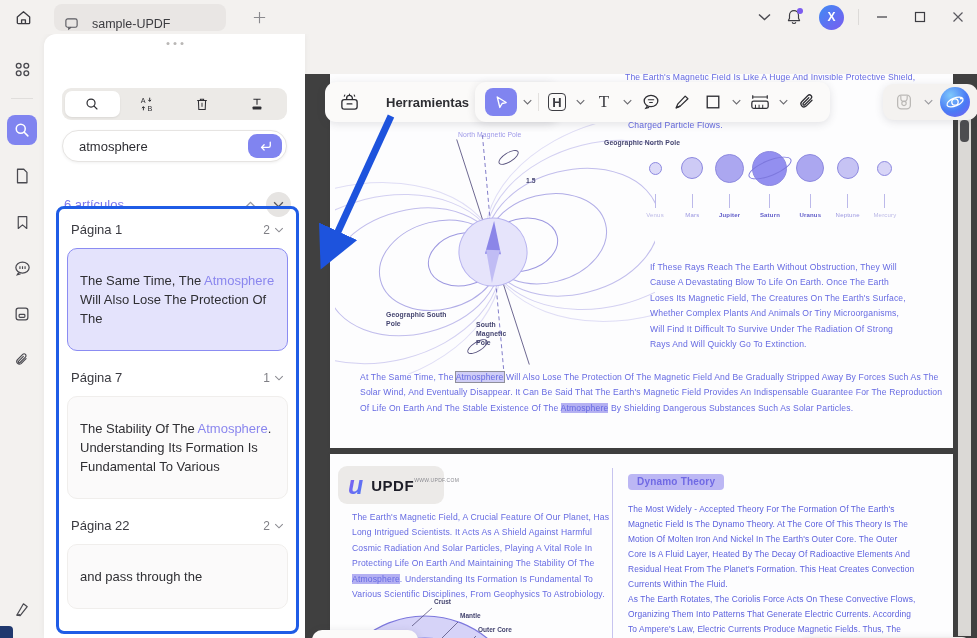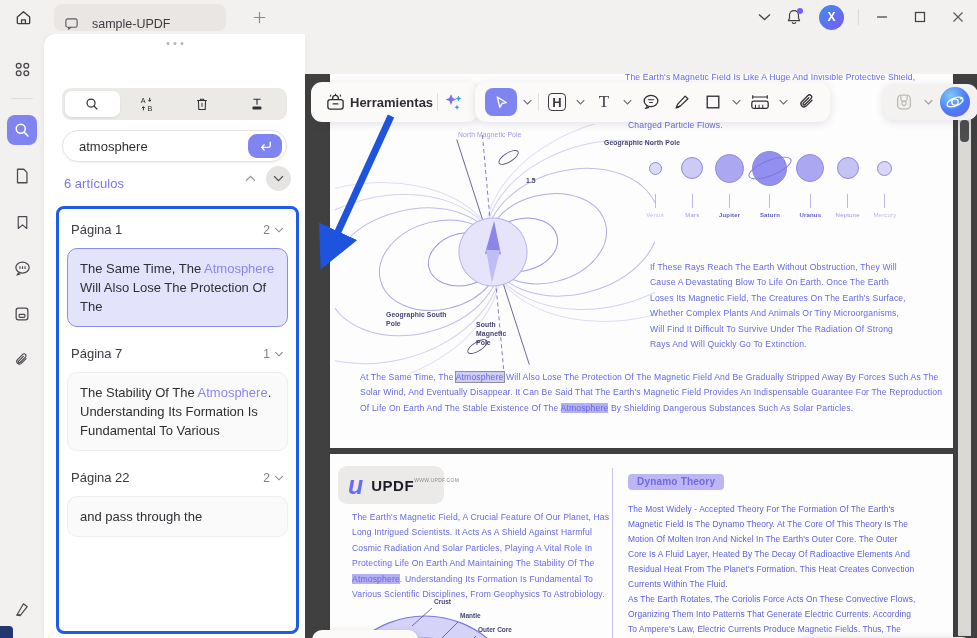--- a/index.html
+++ b/index.html
@@ -36,29 +36,29 @@
   .drag-dots i { width:3px; height:3px; border-radius:50%; background:#b9b7b5; }
   .sp-header { position:absolute; top:20px; left:20px; right:14px; height:24px; display:flex; align-items:center; }
   .sp-title { font-size:14.5px; font-weight:bold; color:#2c2c30; }
   .sp-header .hicons { margin-left:auto; display:flex; align-items:center; gap:15px; }
   .seg { position:absolute; top:54px; left:18px; right:18px; height:32px; background:#eceae7; border-radius:9px; display:flex; padding:3px; }
   .seg-item { flex:1; display:flex; align-items:center; justify-content:center; border-radius:7px; }
   .seg-item.active { background:#fff; box-shadow:0 1px 2px rgba(0,0,0,.08); }
   .search-box { position:absolute; top:96px; left:18px; right:18px; height:32px; background:#fff; border:1px solid #e6e4e2; border-radius:17px; box-shadow:0 1px 3px rgba(0,0,0,.06); }
   .search-box input { position:absolute; left:16px; top:0; height:100%; width:160px; border:0; outline:none; font-size:13px; color:#2e2e33; font-family:inherit; background:transparent; }
   .enter-btn { position:absolute; right:4px; top:3px; width:34px; height:24px; background:#8084f0; border-radius:9px; display:flex; align-items:center; justify-content:center; }
-  .count-row { position:absolute; top:132px; left:20px; right:14px; display:flex; align-items:flex-end; }
+  .count-row { position:absolute; top:158px; left:20px; right:14px; display:flex; align-items:center; }
   .count-label { font-size:13px; color:#7b78ec; }
   .count-ctrls { margin-left:auto; display:flex; align-items:center; gap:10px; }
   .circle-btn { width:25px; height:25px; border-radius:50%; background:#e6e4e2; display:flex; align-items:center; justify-content:center; }
   .results-box { position:absolute; top:172px; left:12px; right:6px; bottom:4px; border:3px solid #1f5ce6; border-radius:8px; overflow:hidden; padding:4px 6px; }
   .grp-header { display:flex; align-items:center; padding:9px 6px 7px; }
   .grp-title { font-size:13px; color:#3a3a40; }
   .grp-count { margin-left:auto; font-size:12px; color:#7f7f85; margin-right:4px; }
-  .result-card { border-radius:10px; padding:10px 12px; margin:4px 2px 10px; background:#fbfafa; border:1px solid #f0eeec; font-size:13px; line-height:19px; color:#2f2f33; }
+  .result-card { border-radius:10px; padding:22px 12px; margin:4px 2px 10px; background:#fbfafa; border:1px solid #f0eeec; font-size:13px; line-height:19px; color:#2f2f33; }
   .result-card.selected { background:#e4e3fc; border:1.5px solid #8b8cf2; }
   .seg-w { color:#8a86ee; }
 
   
   .main { position:absolute; left:305px; top:34px; right:0; bottom:0; background:#404040; overflow:hidden;margin-top:40px; }
   .page { position:absolute; left:25px; width:623px; background:#fdfdfe; box-shadow:0 0 4px rgba(0,0,0,.07); }
   .page1 { top:0; height:374px; }
   .page2 { top:380px; height:224px; overflow:hidden; }
   .pdf-text { color:#666ae2; font-size:8.6px; line-height:1.8; letter-spacing:.15px; }
   .seg-cur { background:#cfcdf6; outline:1px solid #8f8f9b; }
@@ -87,21 +87,21 @@
   .logo-url { font-size:5px; color:#8a8a90; letter-spacing:.3px; }
   .p2-left-para { position:absolute; left:22px; top:56px; width:258px; }
   .earth-svg { position:absolute; left:20px; top:140px; }
   .elabel { position:absolute; font-size:6.5px; font-weight:bold; color:#454570; }
   .p2-divider { position:absolute; left:282px; top:14px; width:1px; height:206px; background:#c7c4ef; }
   .p2-title { position:absolute; left:298px; top:20px; background:#bcb7f4; color:#7069e4; font-weight:bold; font-size:10px; padding:2px 9px 3px; border-radius:4px; letter-spacing:.2px; }
   .p2-right { position:absolute; left:298px; top:48px; width:288px; color:#5a5fdd; font-size:8.4px; line-height:1.78; letter-spacing:.1px; }
 
   
   .toolbar-card { position:absolute; background:#fbfaf9; border-radius:11px; box-shadow:0 2px 8px rgba(60,60,70,.14); display:flex; align-items:center; z-index:25; }
-  .tc-left { left:6px; top:8px; height:40px; padding:0 14px; gap:4px; }
+  .tc-left { left:20px; top:8px; height:40px; padding:0 14px; gap:26px; }
   .tools-label { font-size:13px; font-weight:bold; color:#2e2e33; }
   .tc-div { width:1px; height:18px; background:#e3e1df; }
   .tc-mid { left:170px; top:8px; height:40px; padding:0 10px; gap:5px; }
   .tool-btn { height:28px; min-width:26px; display:flex; align-items:center; justify-content:center; border-radius:8px; }
   .tool-btn.active { background:#8084f0; width:32px; }
   .chv { display:flex; align-items:center; margin:0 1px; }
   .tc-right { left:578px; top:10px; height:36px; padding:0 8px; gap:6px; background:#f4f2f0; }
   .frame-glyph { font-size:13px; color:#3c3c42; border:1.4px solid #3c3c42; border-radius:4px; width:18px; height:18px; display:flex; align-items:center; justify-content:center; font-weight:bold; }
   .text-glyph { font-size:17px; color:#3c3c42; font-family:"Liberation Serif",serif; }
   .ai-orb { width:30px; height:30px; border-radius:50%; background:radial-gradient(circle at 35% 28%,#7ec8fb,#4a7bf5 55%,#7a5cf0); display:flex; align-items:center; justify-content:center; }

